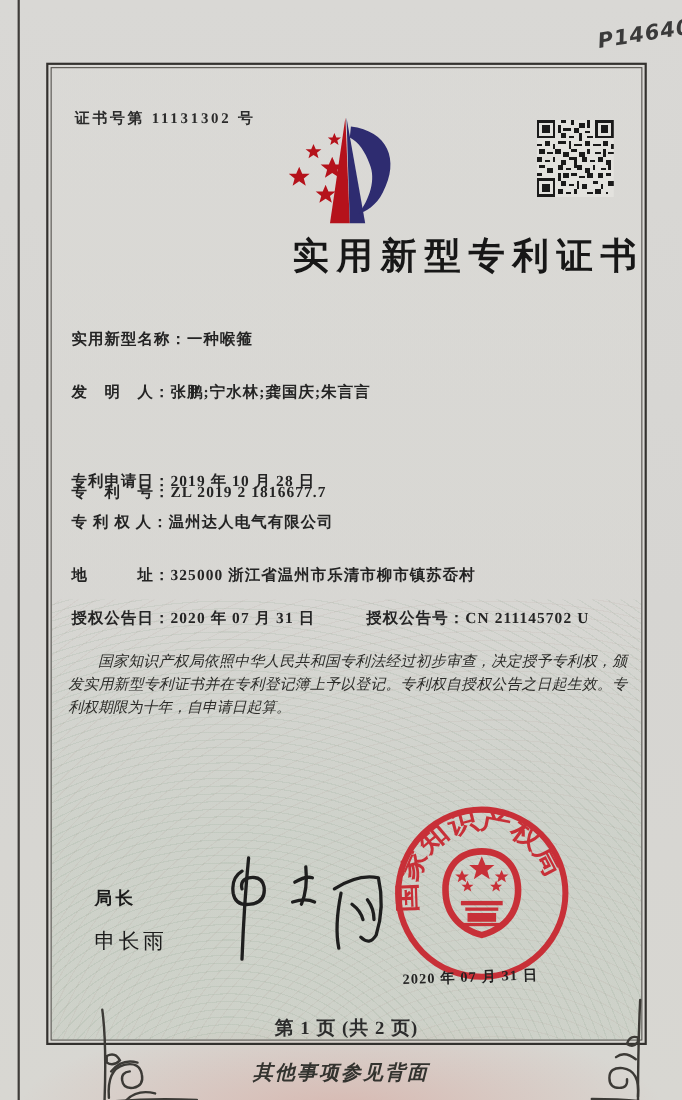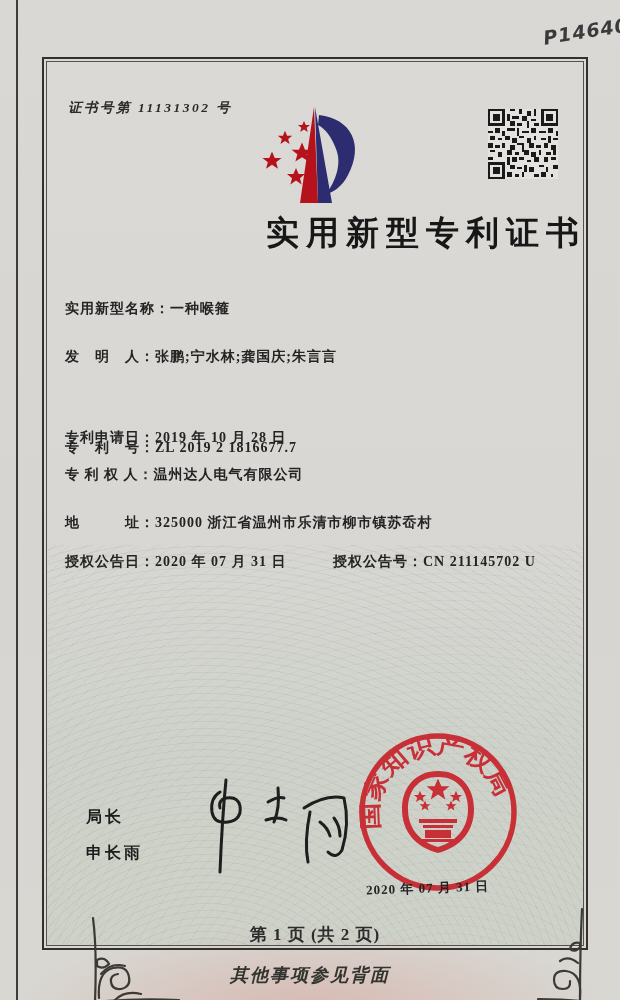--- a/index.html
+++ b/index.html
@@ -25,41 +25,41 @@
     box-sizing:border-box;
   }
   .frame-inner{position:absolute;inset:2px;border:1px solid #55524e;}
   .guilloche{
     position:absolute;left:3px;right:3px;bottom:3px;height:400px;pointer-events:none;
     background:
       repeating-radial-gradient(circle at 30% 130%, rgba(96,134,104,0.10) 0 1px, rgba(0,0,0,0) 1px 7px),
       repeating-radial-gradient(circle at 75% 140%, rgba(150,110,100,0.07) 0 1px, rgba(0,0,0,0) 1px 9px),
       linear-gradient(180deg, rgba(160,180,160,0) 0%, rgba(160,185,162,0.18) 55%, rgba(170,190,168,0.22) 100%);
   }
-  .cert-number{position:absolute;left:24px;top:40px;font-size:13.5px;font-weight:600;letter-spacing:2.5px;color:#2a2a2a;font-style:italic;}
+  .cert-number{position:absolute;left:24px;top:40px;font-size:13.5px;font-weight:600;letter-spacing:2.5px;color:#2a2a2a;}
   .logo{position:absolute;left:208px;top:42px;width:132px;height:110px;}
   .qr{position:absolute;left:444px;top:48px;width:70px;height:74px;}
   .title{
     position:absolute;left:0;top:152px;width:100%;text-align:right;
     font-size:33px;font-weight:bold;letter-spacing:7px;color:#171717;
   }
   .fields{position:absolute;left:21px;top:0;width:505px;font-size:14px;font-weight:600;color:#242424;}
   .frow{position:absolute;left:0;white-space:nowrap;}
   .r1{top:241px;} .r2{top:289px;} .r3{top:332px;margin-top:48px;} .r4{top:370px;}
   .r5{top:407px;} .r6{top:455px;} .r7{top:494px;}
   .flabel{letter-spacing:1px;text-align:right;} .fvalue{letter-spacing:1px;}
   .grant-num{position:absolute;left:268px;top:0;white-space:nowrap;}
   .paras{
     position:absolute;left:18px;top:531px;width:508px;
     font-size:13.5px;line-height:21px;color:#2b2b28;text-align:justify;
     font-style:italic;
   }
   .paras p{margin:0;text-indent:2em;}
   .officer-title{position:absolute;left:42px;top:748px;font-size:16px;font-weight:bold;letter-spacing:3px;}
-  .officer-name{position:absolute;left:42px;top:784px;font-size:16px;font-weight:bold;letter-spacing:3px;text-align:right;}
+  .officer-name{position:absolute;left:42px;top:784px;font-size:19px;font-weight:normal;letter-spacing:3px;text-align:right;}
   .signature{position:absolute;left:138px;top:715px;width:180px;height:105px;}
   .seal{position:absolute;left:313px;top:672px;width:162px;height:162px;opacity:.92;}
   .seal-date{
     position:absolute;left:322px;top:820px;width:150px;font-size:13px;font-weight:600;
     letter-spacing:1px;color:#232323;transform:rotate(-2deg);white-space:nowrap;
   }
   .page-number{position:absolute;left:0;top:864px;width:100%;text-align:center;font-size:17px;font-weight:600;letter-spacing:1px;color:#2c2c2c;font-family:Liberation Serif, serif;}
   .back-note{position:absolute;left:0;top:963px;width:100%;text-align:center;font-size:18px;font-weight:600;letter-spacing:2px;color:#33332f;font-style:italic;}
   .flourish{position:absolute;stroke:#3c3a36;fill:none;stroke-width:2.2;stroke-linecap:round;}
   .fl-bl{left:45px;top:855px;width:92px;height:92px;}
@@ -208,20 +208,21 @@
       </div>
       <div class="frow r7">
         <span class="flabel">授权公告日：</span><span class="fvalue">2020 年 07 月 31 日</span>
         <span class="grant-num">
           <span class="flabel">授权公告号：</span><span class="fvalue">CN 211145702 U</span>
         </span>
       </div>
     </div>
 
     <div class="paras">
+      <p>国家知识产权局依照中华人民共和国专利法经过初步审查，决定授予专利权，颁发实用新型专利证书并在专利登记簿上予以登记。专利权自授权公告之日起生效。专利权期限为十年，自申请日起算。</p>
     </div>
 
     <div class="officer-title">局长</div>
     <div class="officer-name">申长雨</div>
 
     <svg class="signature" viewBox="0 0 180 105">
       <g stroke="#1e1e1e" stroke-width="3" fill="none" stroke-linecap="round" stroke-linejoin="round">
         <path d="M38,18 q-10,6 -8,20 q2,12 16,10 q14,-2 12,-16 q-2,-10 -14,-8 q-8,2 -6,10"></path>
         <path d="M44,6 q-4,40 -6,92"></path>
         <path d="M86,28 q10,-6 16,-4"></path>

